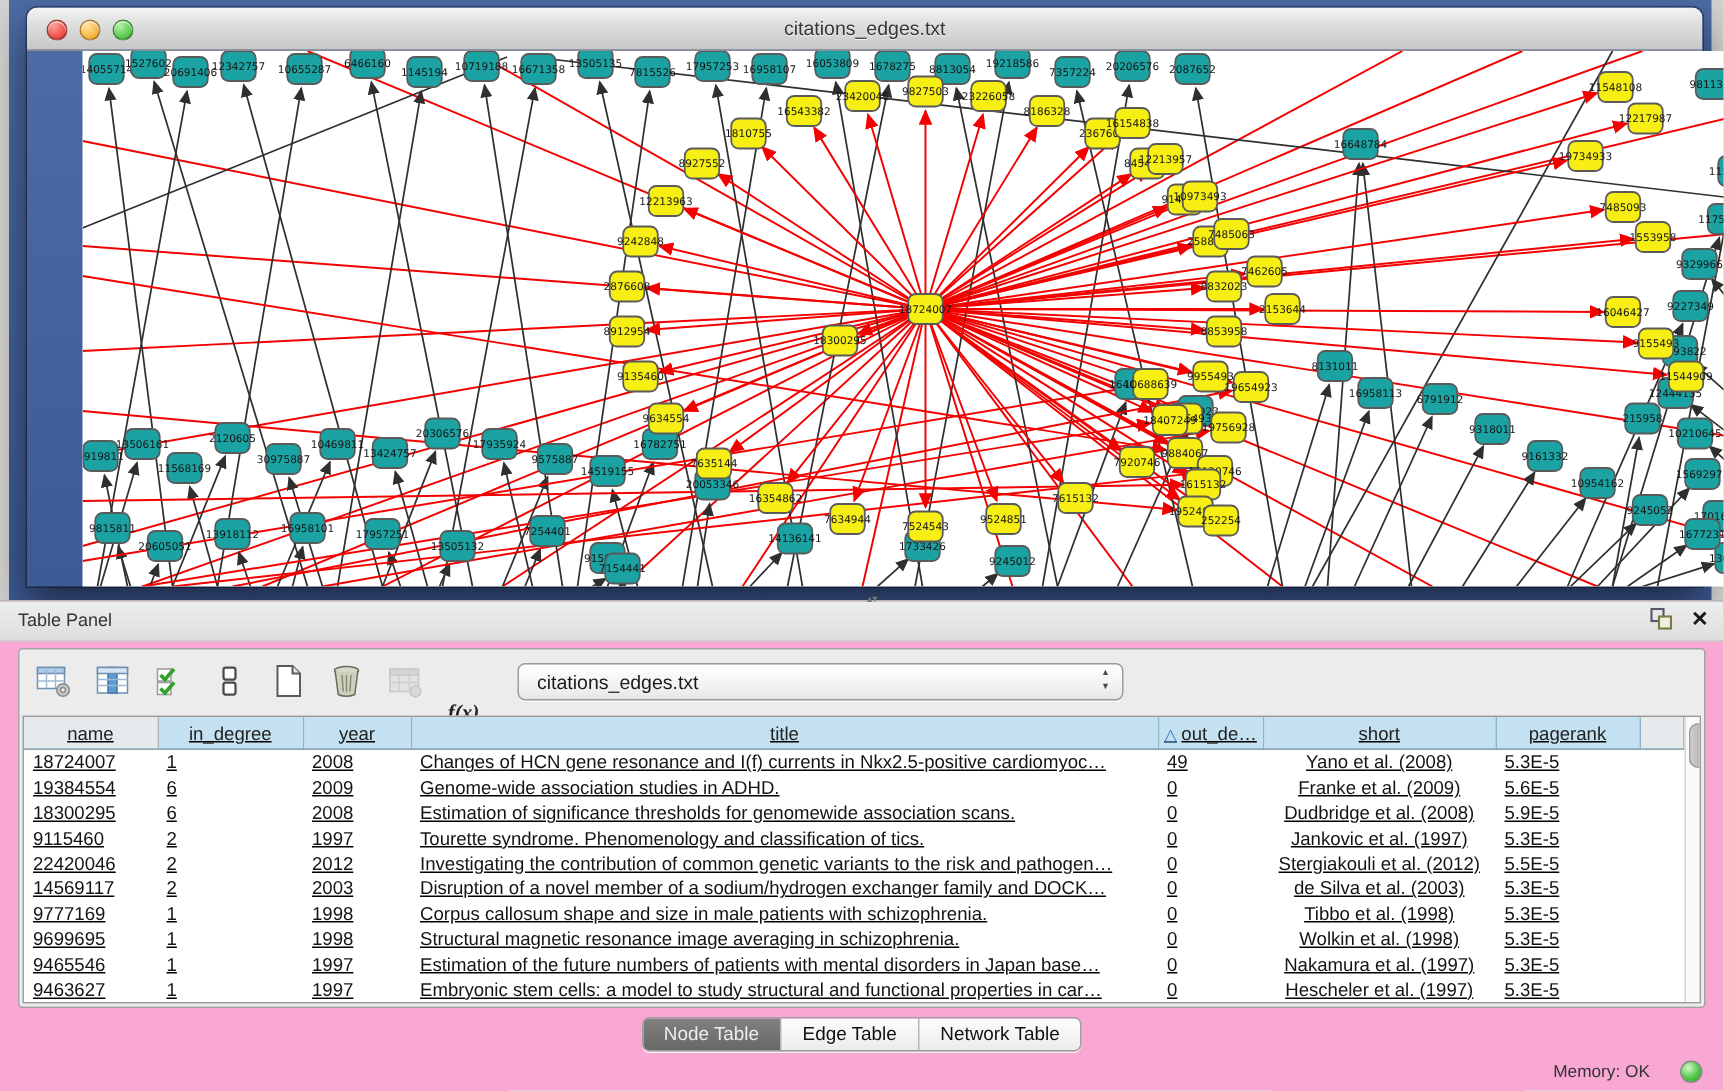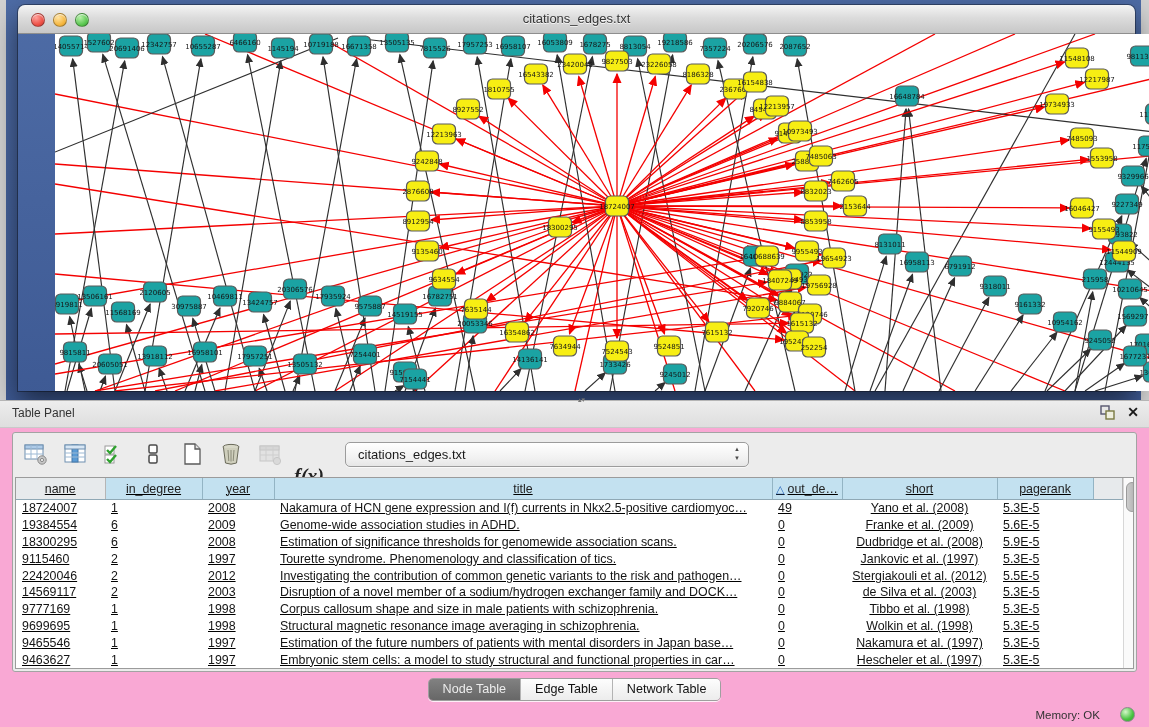--- a/index.html
+++ b/index.html
@@ -40,21 +40,21 @@
                 font-size:7px;line-height:7px;text-align:center;cursor:row-resize;}
   .panel-actions{position:absolute;right:10px;top:4px;display:flex;gap:12px;align-items:center;}
   .float-ic{width:15px;height:15px;display:inline-block;}
   .close-ic{font-size:14px;font-weight:bold;color:#1a1a1a;line-height:15px;cursor:pointer;}
 
   .frame{position:absolute;left:12px;right:12px;top:32px;height:238px;
          border:1px solid #a3a3a3;border-radius:3px;background:#ececec;}
   .toolbar{height:42px;display:flex;align-items:center;gap:13px;padding-left:10px;}
   .tb-ic{width:26px;height:26px;display:flex;align-items:center;justify-content:center;cursor:pointer;}
   .tb-ic.disabled{opacity:.45;cursor:default;}
-  .fx{font-size:20px;color:#222;font-style:italic;font-family:"Liberation Serif",serif;font-weight:bold;margin-top:44px;}
+  .fx{font-size:14px;color:#222;font-style:italic;font-family:"Liberation Serif",serif;font-weight:bold;margin-top:44px;}
   .combo{margin-left:10px;width:390px;height:23px;border:1px solid #9c9c9c;border-radius:5px;
          background:linear-gradient(#ffffff,#f0f0f0 70%,#e6e6e6);display:flex;align-items:center;
          font-size:13px;color:#1a1a1a;padding-left:12px;position:relative;cursor:pointer;
          box-shadow:0 1px 0 rgba(255,255,255,.7);}
   .combo .spin{position:absolute;right:8px;top:2px;display:flex;flex-direction:column;
                font-size:6px;color:#4a4a4a;line-height:9px;}
 
   .table-wrap{position:absolute;left:2px;right:2px;top:44px;bottom:2px;background:#fff;
               border:1px solid #9b9b9b;display:flex;overflow:hidden;text-decoration:underline;}
   table{border-collapse:collapse;table-layout:fixed;width:1106px;font-size:12.4px;color:#141414;}
@@ -865,21 +865,21 @@
                 <th>short</th>
                 <th>pagerank</th>
                 <th class="gray"></th>
               </tr>
             </thead>
           <tbody id="tbody">
               <tr>
                 <td>18724007</td>
                 <td>1</td>
                 <td>2008</td>
-                <td>Nakamura of HCN gene expression and I(f) currents in Nkx2.5-positive cardiomyoc…</td>
+                <td>Changes of HCN gene resonance and I(f) currents in Nkx2.5-positive cardiomyoc…</td>
                 <td>49</td>
                 <td class="center">Yano et al. (2008)</td>
                 <td>5.3E-5</td>
                 <td></td>
               </tr>
               <tr>
                 <td>19384554</td>
                 <td>6</td>
                 <td>2009</td>
                 <td>Genome-wide association studies in ADHD.</td>

